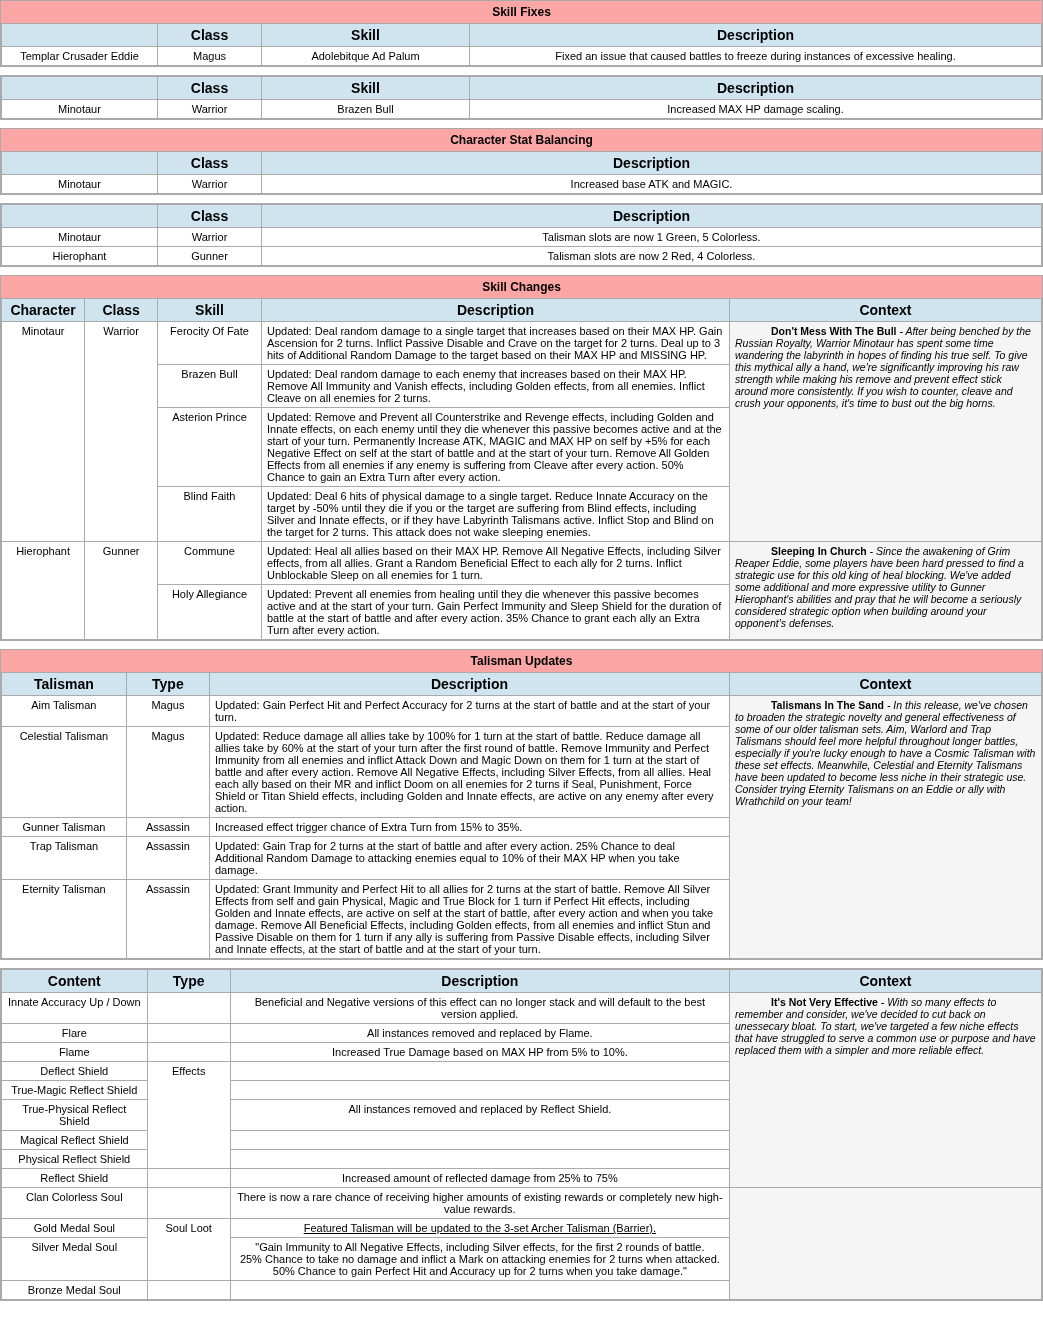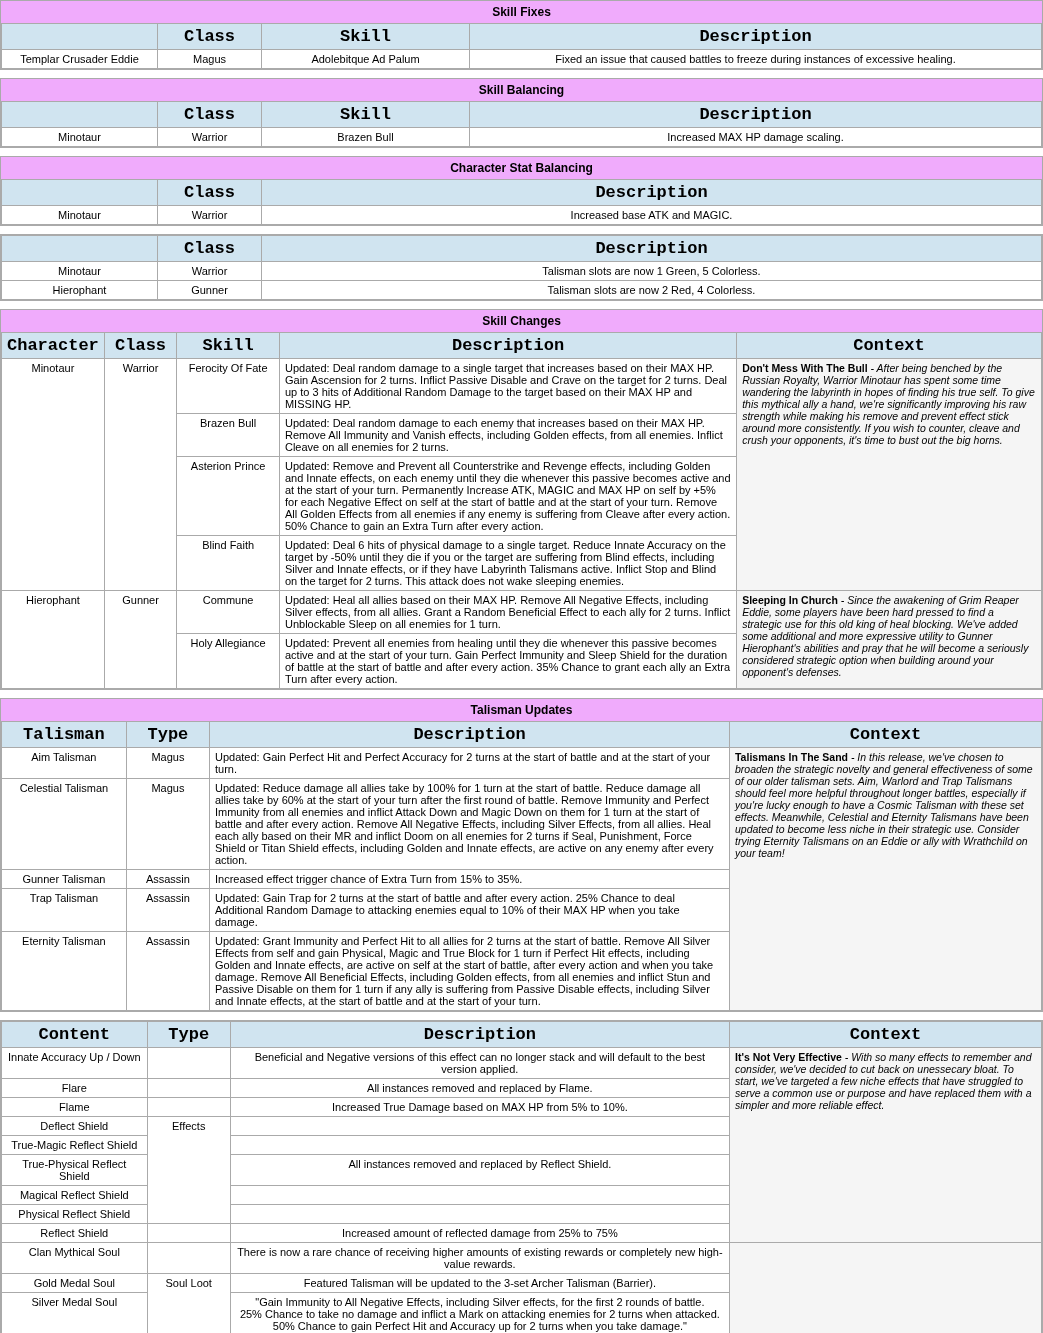--- a/index.html
+++ b/index.html
@@ -8,54 +8,53 @@
       font-size: 11px;
       background: #fff;
       color: #000;
       width: 1043px;
     }
     .section {
       margin-bottom: 8px;
       border: 1px solid #aaa;
     }
     .section-header {
-      background: #f0abfc;
+      background: #fca5a5;
       text-align: center;
       font-weight: bold;
       font-size: 12px;
       padding: 4px;
       color: #000;
     }
     table {
       width: 100%;
       border-collapse: collapse;
     }
     th {
       background: #d0e4f0;
       border: 1px solid #aaa;
       padding: 3px 5px;
       font-weight: bold;
       text-align: center;
-      font-size: 17px;
-      font-family: Liberation Mono, monospace;
+      font-size: 14px;
     }
     td {
       border: 1px solid #aaa;
       padding: 3px 5px;
       vertical-align: top;
       font-size: 11px;
     }
     td.center { text-align: center; }
     .context-col {
       background: #f5f5f5;
       font-style: italic;
       font-size: 10.5px;
     }
-    .context-col b { font-style: normal; }
-    .underline { }
+    .context-col b { font-style: normal; margin-left: 36px; }
+    .underline { text-decoration: underline; }
     .bold { font-weight: normal; }
   </style>
 </head>
 <body>
 
 <div class="section">
   <div class="section-header">Skill Fixes</div>
   <table>
     <thead>
       <tr>
@@ -70,21 +69,20 @@
         <td class="center">Templar Crusader Eddie</td>
         <td class="center">Magus</td>
         <td class="center">Adolebitque Ad Palum</td>
         <td class="center">Fixed an issue that caused battles to freeze during instances of excessive healing.</td>
       </tr>
     </tbody>
   </table>
 </div>
 
 <div class="section">
-  <div class="section-header">Skill Balancing</div>
   <table>
     <thead>
       <tr>
         <th style="width:15%"></th>
         <th style="width:10%">Class</th>
         <th style="width:20%">Skill</th>
         <th style="width:55%">Description</th>
       </tr>
     </thead>
     <tbody>
@@ -280,21 +278,21 @@
       <tr>
         <td class="center">Physical Reflect Shield</td>
         <td class="center"></td>
       </tr>
       <tr>
         <td class="center">Reflect Shield</td>
         <td class="center"></td>
         <td class="center">Increased amount of reflected damage from 25% to 75%</td>
       </tr>
       <tr>
-        <td class="center">Clan Mythical Soul</td>
+        <td class="center">Clan Colorless Soul</td>
         <td class="center"></td>
         <td class="center">There is now a rare chance of receiving higher amounts of existing rewards or completely new high-value rewards.</td>
         <td class="context-col" rowspan="4"></td>
       </tr>
       <tr>
         <td class="center">Gold Medal Soul</td>
         <td class="center" rowspan="2">Soul Loot</td>
         <td class="center"><span class="underline">Featured Talisman will be updated to the 3-set Archer Talisman (Barrier).</span></td>
       </tr>
       <tr>

